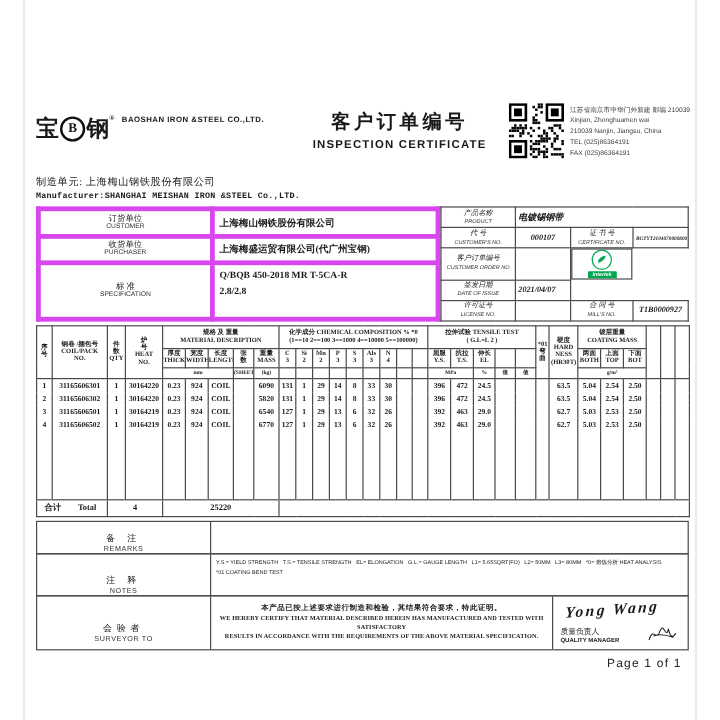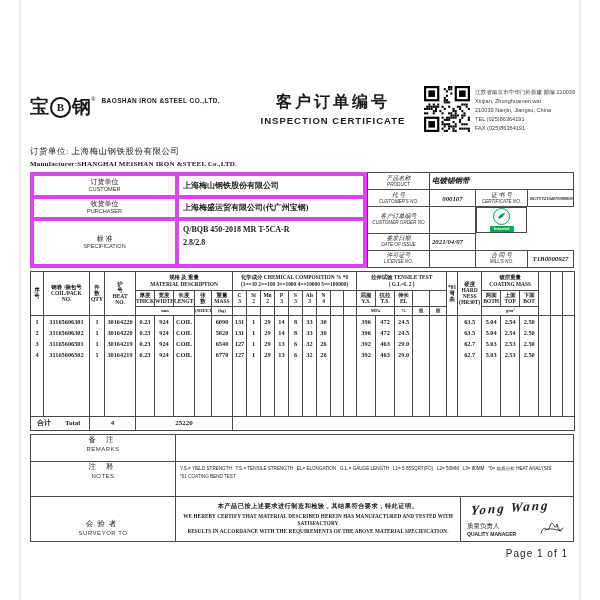--- a/index.html
+++ b/index.html
@@ -20,21 +20,21 @@
   .co .en{font-size:6.5px;font-weight:bold;font-family:"Liberation Sans","DejaVu Sans",sans-serif;letter-spacing:.4px;margin-top:2px;}
   .hdr-center{width:182px;text-align:center;padding-top:6px;}
   .title-cn{font-size:16px;font-weight:600;letter-spacing:3px;}
   .title-en{font-size:9.5px;font-weight:600;font-family:"Liberation Sans","DejaVu Sans",sans-serif;letter-spacing:1px;margin-top:2px;}
   .hdr-right{display:flex;width:150px;margin-left:auto;}
   .qr{width:46px;height:46px;flex:0 0 46px;}
   .addr{font-family:"Liberation Sans","DejaVu Sans",sans-serif;font-size:5.6px;line-height:9px;color:#3c3c3c;margin-left:5px;padding-top:2px;white-space:nowrap;}
 
   .mfr{margin-top:2px;}
   .mfr .cn{font-size:8.5px;letter-spacing:.5px;}
-  .mfr .en{font-size:7px;font-weight:bold;margin-top:2px;letter-spacing:.2px;}
+  .mfr .en{font-size:7px;font-weight:bold;margin-top:2px;letter-spacing:.2px;font-family:Liberation Mono, monospace;}
 
   
   .info-wrap{display:flex;margin-top:4px;}
   table{border-collapse:collapse;}
   .info-left{width:338px;table-layout:fixed;}
   .info-left td{border:4px solid #d946ef;padding:0 4px;}
   .info-right{width:206px;table-layout:fixed;font-style:italic;}
   .info-right td{border:1px solid #4a4a4a;padding:0 2px;overflow:hidden;}
   .lblcell{text-align:center;padding:0 1px;}
   .lblcell .cn{font-size:7px;display:block;line-height:8px;}
@@ -59,21 +59,21 @@
   .main thead tr.r1{height:19px;} .main thead tr.r2{height:16px;} .main thead tr.r3{height:9px;}
   .main tbody td{border-left:1px solid #4a4a4a;border-right:1px solid #4a4a4a;border-top:0;border-bottom:0;font-size:6.3px;font-weight:bold;height:11px;white-space:nowrap;}
   .main tbody tr.filler td{height:56px;}
   .main tfoot td{border:1px solid #4a4a4a;font-size:7px;font-weight:bold;height:13px;}
   .main tfoot .tl{text-align:left;padding-left:6px;}
   .main tfoot .tl .en{margin-left:14px;}
 
   
   .box{border:1px solid #4a4a4a;display:flex;width:542px;}
   .box + .box{margin-top:-1px;}
-  .box .lab{width:144px;flex:0 0 144px;border-right:1px solid #4a4a4a;display:flex;flex-direction:column;align-items:center;justify-content:flex-start;}
+  .box .lab{width:144px;flex:0 0 144px;border-right:1px solid #4a4a4a;display:flex;flex-direction:column;align-items:center;justify-content:flex-end;}
   .box .lab .cn{font-size:7.5px;letter-spacing:4px;}
   .box .lab .en{font-size:6px;font-family:"Liberation Sans","DejaVu Sans",sans-serif;color:#333;margin-top:1px;letter-spacing:.5px;}
   .remarks{height:26px;margin-top:3px;}
   .notes{height:34px;}
   .notes .body{padding:3px 4px;font-family:"Liberation Sans","DejaVu Sans",sans-serif;font-size:4.6px;line-height:8px;white-space:pre;color:#222;}
   .certify{height:44px;}
   .certify .lab{justify-content:flex-end;padding-bottom:5px;}
   .certify .mid{flex:1;border-right:1px solid #4a4a4a;text-align:center;padding-top:5px;}
   .certify .mid .cn{font-size:6.2px;font-weight:bold;letter-spacing:.5px;}
   .certify .mid .en{font-size:5.2px;font-weight:bold;line-height:7.5px;margin-top:2px;letter-spacing:.1px;}
@@ -229,21 +229,21 @@
           <div>江苏省南京市中华门外新建 邮编 210039</div>
           <div>Xinjian, Zhonghuamen wai</div>
           <div>210039 Nanjin, Jiangsu, China</div>
           <div>TEL (025)86364191</div>
           <div>FAX (025)86364191</div>
         </div>
       </div>
     </div>
 
     <div class="mfr">
-      <div class="cn">订货单位: 上海梅山钢铁股份有限公司</div>
+      <div class="cn">制造单元: 上海梅山钢铁股份有限公司</div>
       <div class="en">Manufacturer:SHANGHAI MEISHAN IRON &amp;STEEL Co.,LTD.</div>
     </div>
 
     <div class="info-wrap">
       <table class="info-left">
         <colgroup>
             <col style="width:145px">
             <col>
           </colgroup>
         <tbody>

